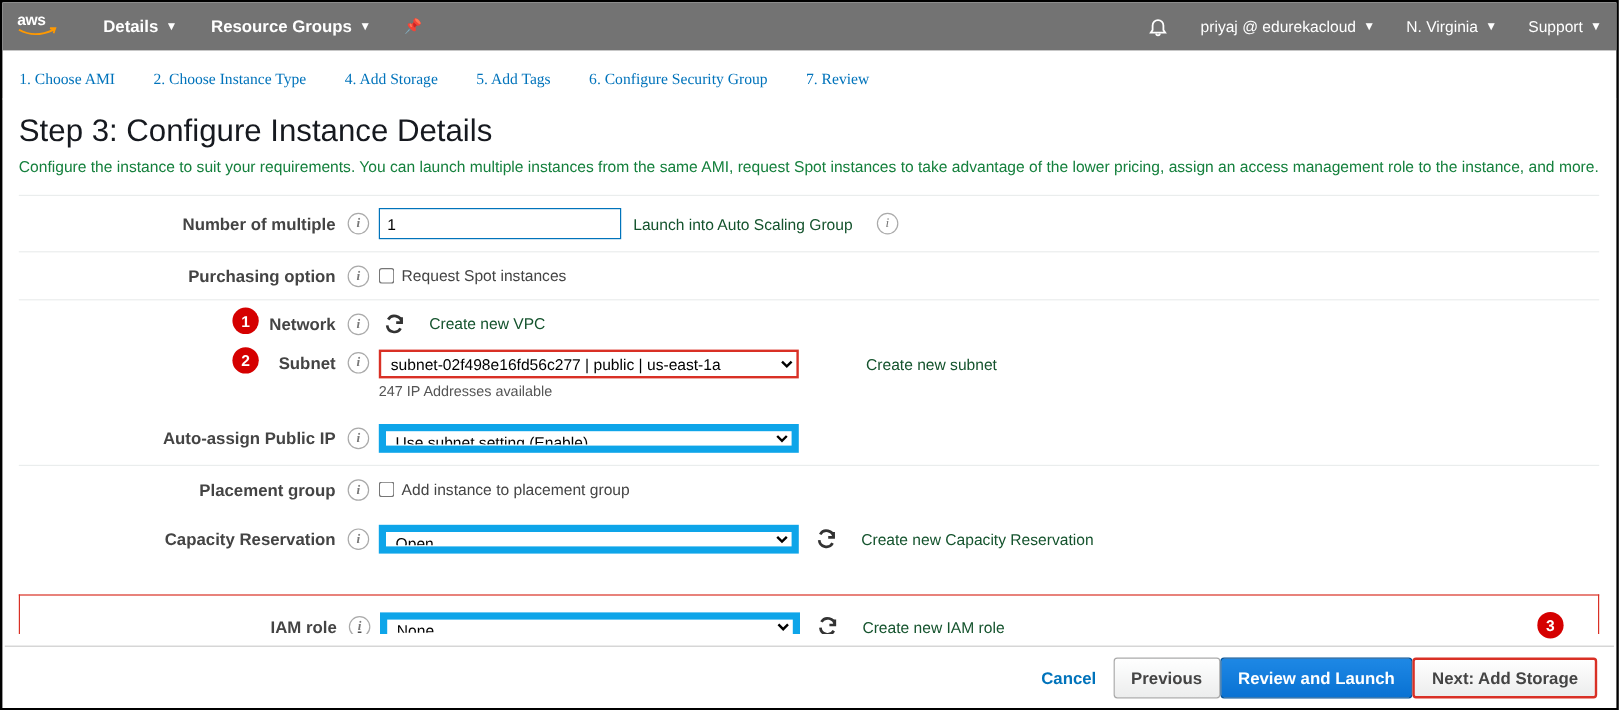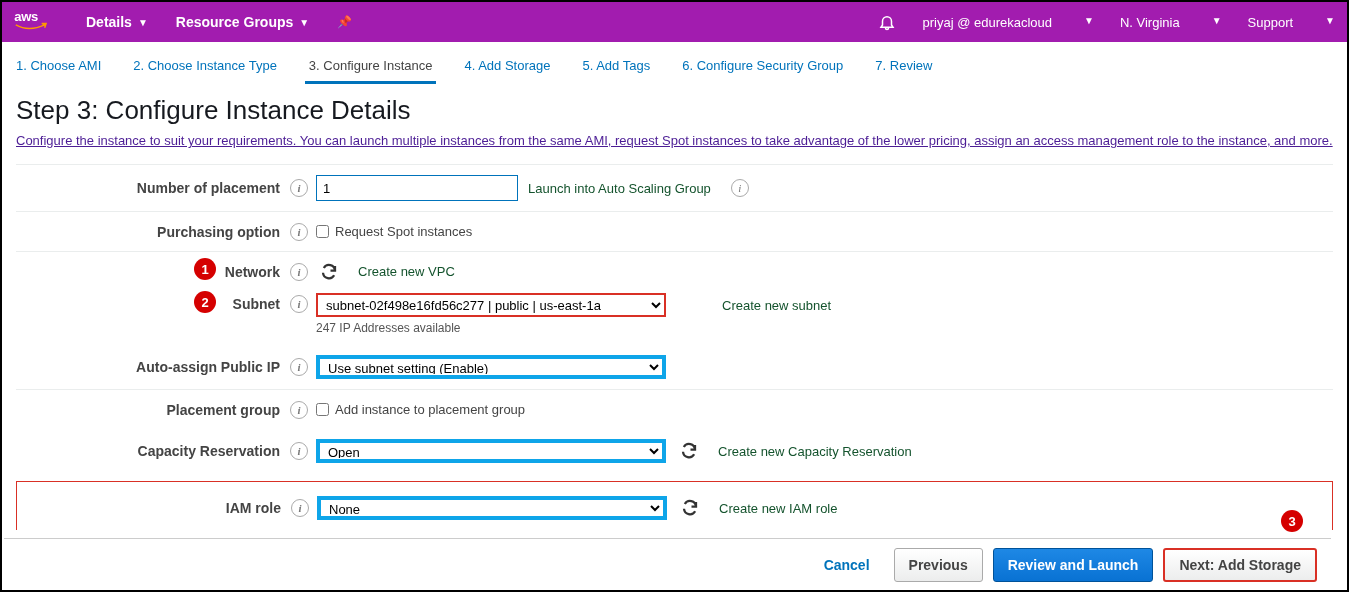--- a/index.html
+++ b/index.html
@@ -1,62 +1,62 @@
 <!DOCTYPE html>
 <html><head>
 <meta charset="utf-8">
 <style>
   * { margin: 0; padding: 0; box-sizing: border-box; }
   body { font-family: "Amazon Ember", "Helvetica Neue", Arial, sans-serif; font-size: 14px; color: #222; background: #fff; border: 2px solid #000; width: 1349px; height: 592px; overflow: hidden; position: relative; }
 
   
-  .top-nav { background: #a21caf; color: #fff; height: 40px; display: flex; align-items: center; padding: 0 12px; }
+  .top-nav { background: #737373; color: #fff; height: 40px; display: flex; align-items: center; padding: 0 12px; }
   .aws-logo { display: flex; align-items: center; margin-right: 28px; color: #fff; font-weight: 600; letter-spacing: -0.5px; }
   .top-nav .nav-item { color: #fff; font-weight: 700; font-size: 14px; margin-right: 28px; display: flex; align-items: center; cursor: pointer; }
   .top-nav .caret { margin-left: 6px; font-size: 10px; }
   .top-nav .pin { font-size: 12px; margin-right: 28px; }
   .top-nav .spacer { flex: 1; }
-  .top-nav .right-item { color: #fff; margin-left: 26px; display: flex; cursor: pointer; font-size: 13px; gap: 26px; }
+  .top-nav .right-item { color: #fff; margin-left: 26px; display: flex; align-items: center; cursor: pointer; font-size: 13px; }
   .bell { font-size: 16px; }
 
   
-  .wizard { padding: 8px 10px 0 10px; display: flex; gap: 24px; font-size: 13px; border-bottom: 1px solid #fff; }
+  .wizard { padding: 8px 10px 0 10px; display: flex; gap: 24px; font-size: 13px; border-bottom: 1px solid #fff; font-family: Liberation Serif, serif; }
   .wizard .step { color: #0073bb; padding: 8px 4px; cursor: pointer; white-space: nowrap; }
   .wizard .step.active { color: #444; border-bottom: 3px solid #0073bb; font-weight: 400; }
 
   
   .main-scroll { height: 445px; overflow-y: scroll; }
   .main { padding: 10px 14px 0 14px; }
   .page-title { font-size: 26px; font-weight: 400; color: #16191f; margin-bottom: 6px; }
-  .page-desc { color: #4c1d95; font-size: 13px; line-height: 1.4; margin-bottom: 14px; text-decoration: underline; }
+  .page-desc { color: #15803d; font-size: 13px; line-height: 1.4; margin-bottom: 14px; }
 
   
   .form-row { display: flex; align-items: center; padding: 10px 0; border-top: 1px solid #eaeded; min-height: 40px; }
   .form-row.first { border-top: 1px solid #eaeded; }
   .label-col { width: 300px; display: flex; align-items: center; justify-content: flex-end; padding-right: 8px; font-weight: 700; color: #444; position: relative; }
   .info-icon { width: 18px; height: 18px; border: 1px solid #aaa; border-radius: 50%; font-size: 11px; font-style: italic; display: inline-flex; align-items: center; justify-content: center; color: #777; margin-left: 10px; font-family: Georgia, serif; background: #fff; }
   .input-col { display: flex; align-items: center; gap: 10px; }
 
   input[type=text].num-input { width: 202px; height: 26px; border: 1px solid #0073bb; padding: 2px 6px; font-size: 13px; }
-  .select { height: 24px; border: 4px solid #0ea5e9; font-size: 13px; background: #fff; padding: 1px 4px; width: 350px; }
+  .select { height: 24px; border: 6px solid #0ea5e9; font-size: 13px; background: #fff; padding: 1px 4px; width: 350px; }
   .select.red-box { border: 2px solid #d93025; }
   .helper-text { font-size: 12px; color: #555; margin-top: 2px; }
 
   .refresh-icon { width: 18px; height: 18px; display: inline-flex; align-items: center; justify-content: center; font-weight: 700; font-size: 16px; color: #333; margin-left: 4px; }
   .link { color: #14532d; font-size: 13px; cursor: pointer; }
   .link.big { margin-left: 10px; }
 
   .cb-label { font-size: 13px; color: #444; display: flex; align-items: center; gap: 6px; }
   .cb-label input { width: 13px; height: 13px; }
 
-  .iam-section { border: 1px solid #d93025; border-bottom: none; padding-top: 4px; margin-top: 8px; }
+  .iam-section { border: 1px solid #d93025; border-bottom: none; padding-top: 4px; margin-top: 24px; text-decoration: underline; }
   .iam-section .form-row { border-top: none; }
 
   
-  .footer { position: absolute; bottom: 0; left: 2px; right: 16px; height: 52px; background: #fff; border-top: 1px solid #ccc; display: flex; align-items: center; justify-content: flex-end; gap: 10px; padding-right: 14px; }
+  .footer { position: absolute; bottom: 0; left: 2px; right: 2px; height: 52px; background: #fff; border-top: 1px solid #ccc; display: flex; align-items: center; justify-content: flex-end; padding-right: 14px; }
   .btn { height: 34px; padding: 0 14px; font-size: 14px; font-weight: 700; border-radius: 3px; cursor: pointer; display: inline-flex; align-items: center; }
   .btn.cancel { color: #0073bb; background: none; border: none; }
   .btn.gray { background: linear-gradient(#fff,#eceded); color: #444; border: 1px solid #aaa; }
   .btn.blue { background: linear-gradient(#1e88e5,#0972d3); color: #fff; border: 1px solid #005299; }
   .btn.next-red { background: linear-gradient(#fff,#eceded); color: #444; border: 2px solid #d93025; }
 
   
   .anno { position: absolute; width: 22px; height: 22px; background: #d50000; color: #fff; border-radius: 50%; display: flex; align-items: center; justify-content: center; font-size: 13px; font-weight: 700; z-index: 50; pointer-events: none; }
 
   
@@ -100,35 +100,34 @@
   </div>
   <div class="right-item">
     <span>Support</span>
     <span class="caret">▼</span>
   </div>
 </div>
 
 <div class="wizard">
   <div class="step">1. Choose AMI</div>
   <div class="step">2. Choose Instance Type</div>
-  <div class="step active">3. Configure Instance</div>
   <div class="step">4. Add Storage</div>
   <div class="step">5. Add Tags</div>
   <div class="step">6. Configure Security Group</div>
   <div class="step">7. Review</div>
 </div>
 
 <div class="main-scroll">
 <div class="main">
   <div class="page-title">Step 3: Configure Instance Details</div>
   <div class="page-desc">Configure the instance to suit your requirements. You can launch multiple instances from the same AMI, request Spot instances to take advantage of the lower pricing, assign an access management role to the instance, and more.</div>
 
   <div class="form-row first">
     <div class="label-col">
-      <span>Number of placement</span>
+      <span>Number of multiple</span>
       <span class="info-icon">i</span>
     </div>
     <div class="input-col">
       <input type="text" class="num-input" value="1" style="">
       <span class="link">Launch into Auto Scaling Group</span>
       <span class="info-icon">i</span>
     </div>
   </div>
 
   <div class="form-row">

